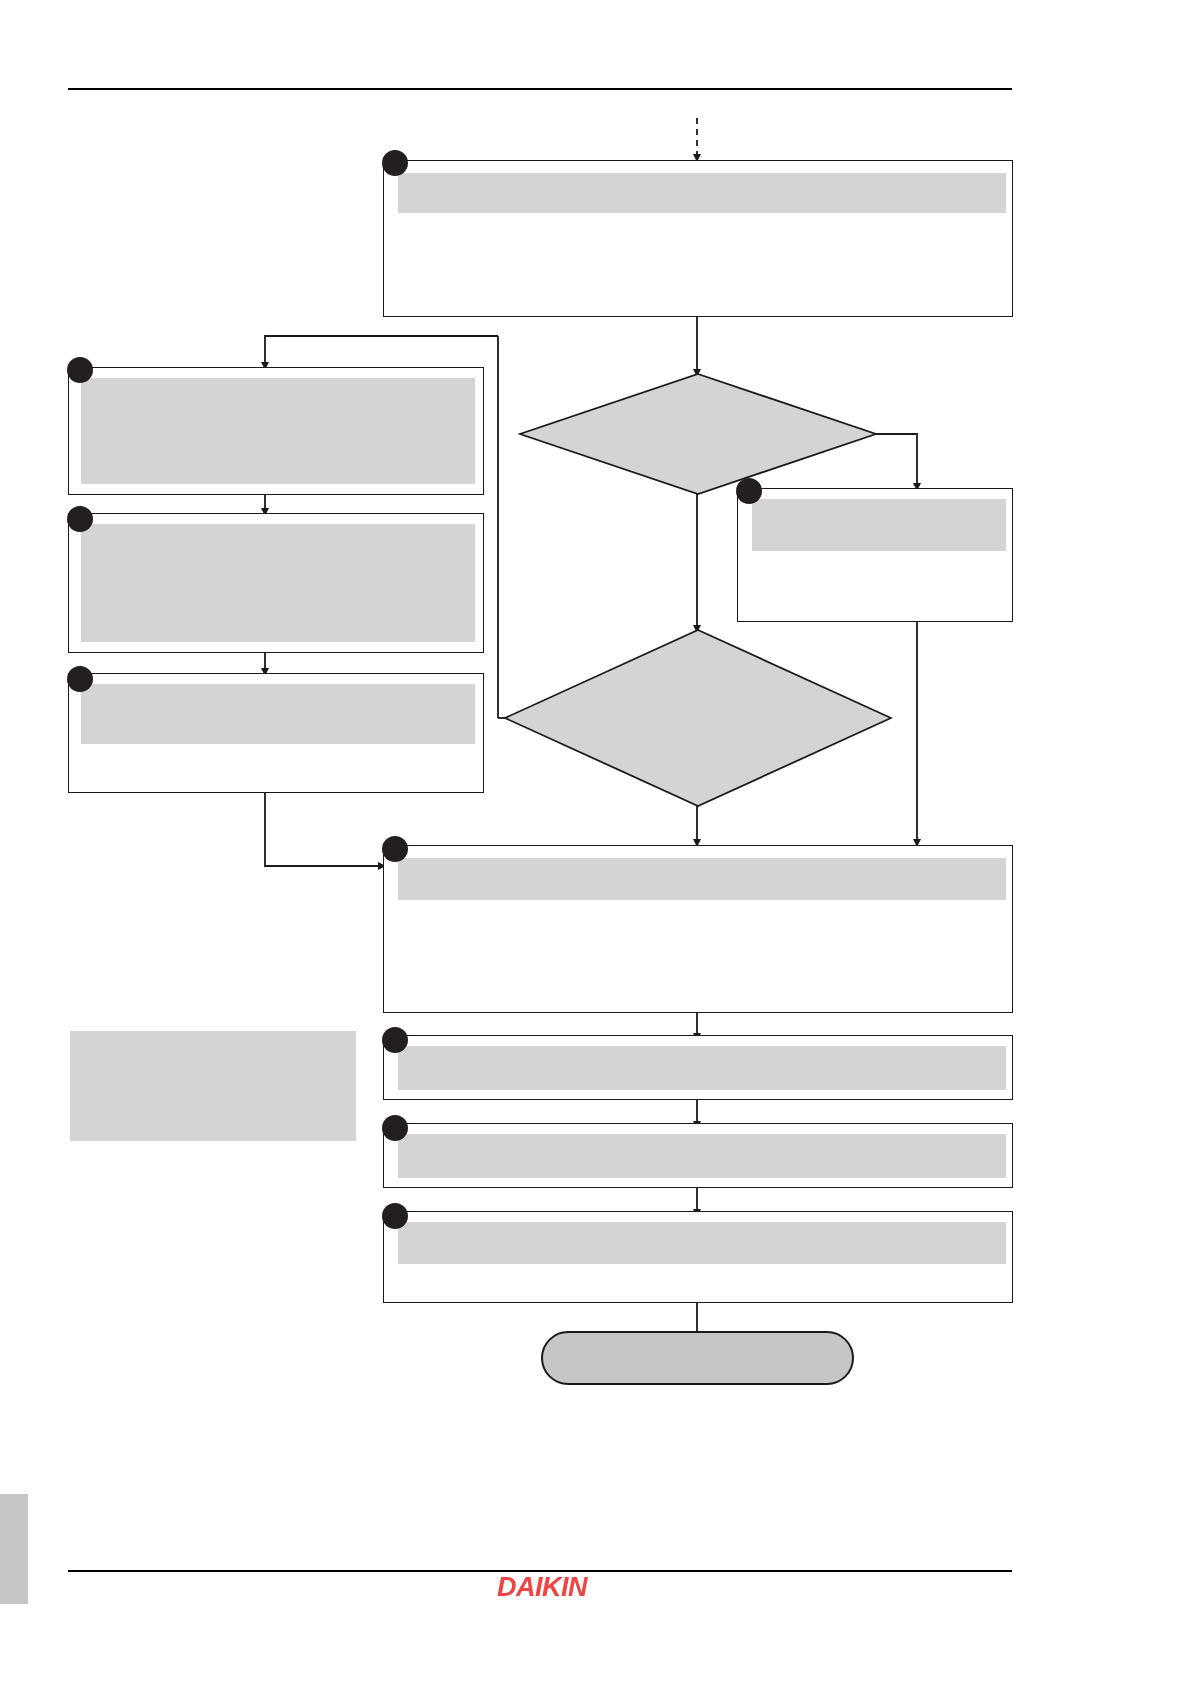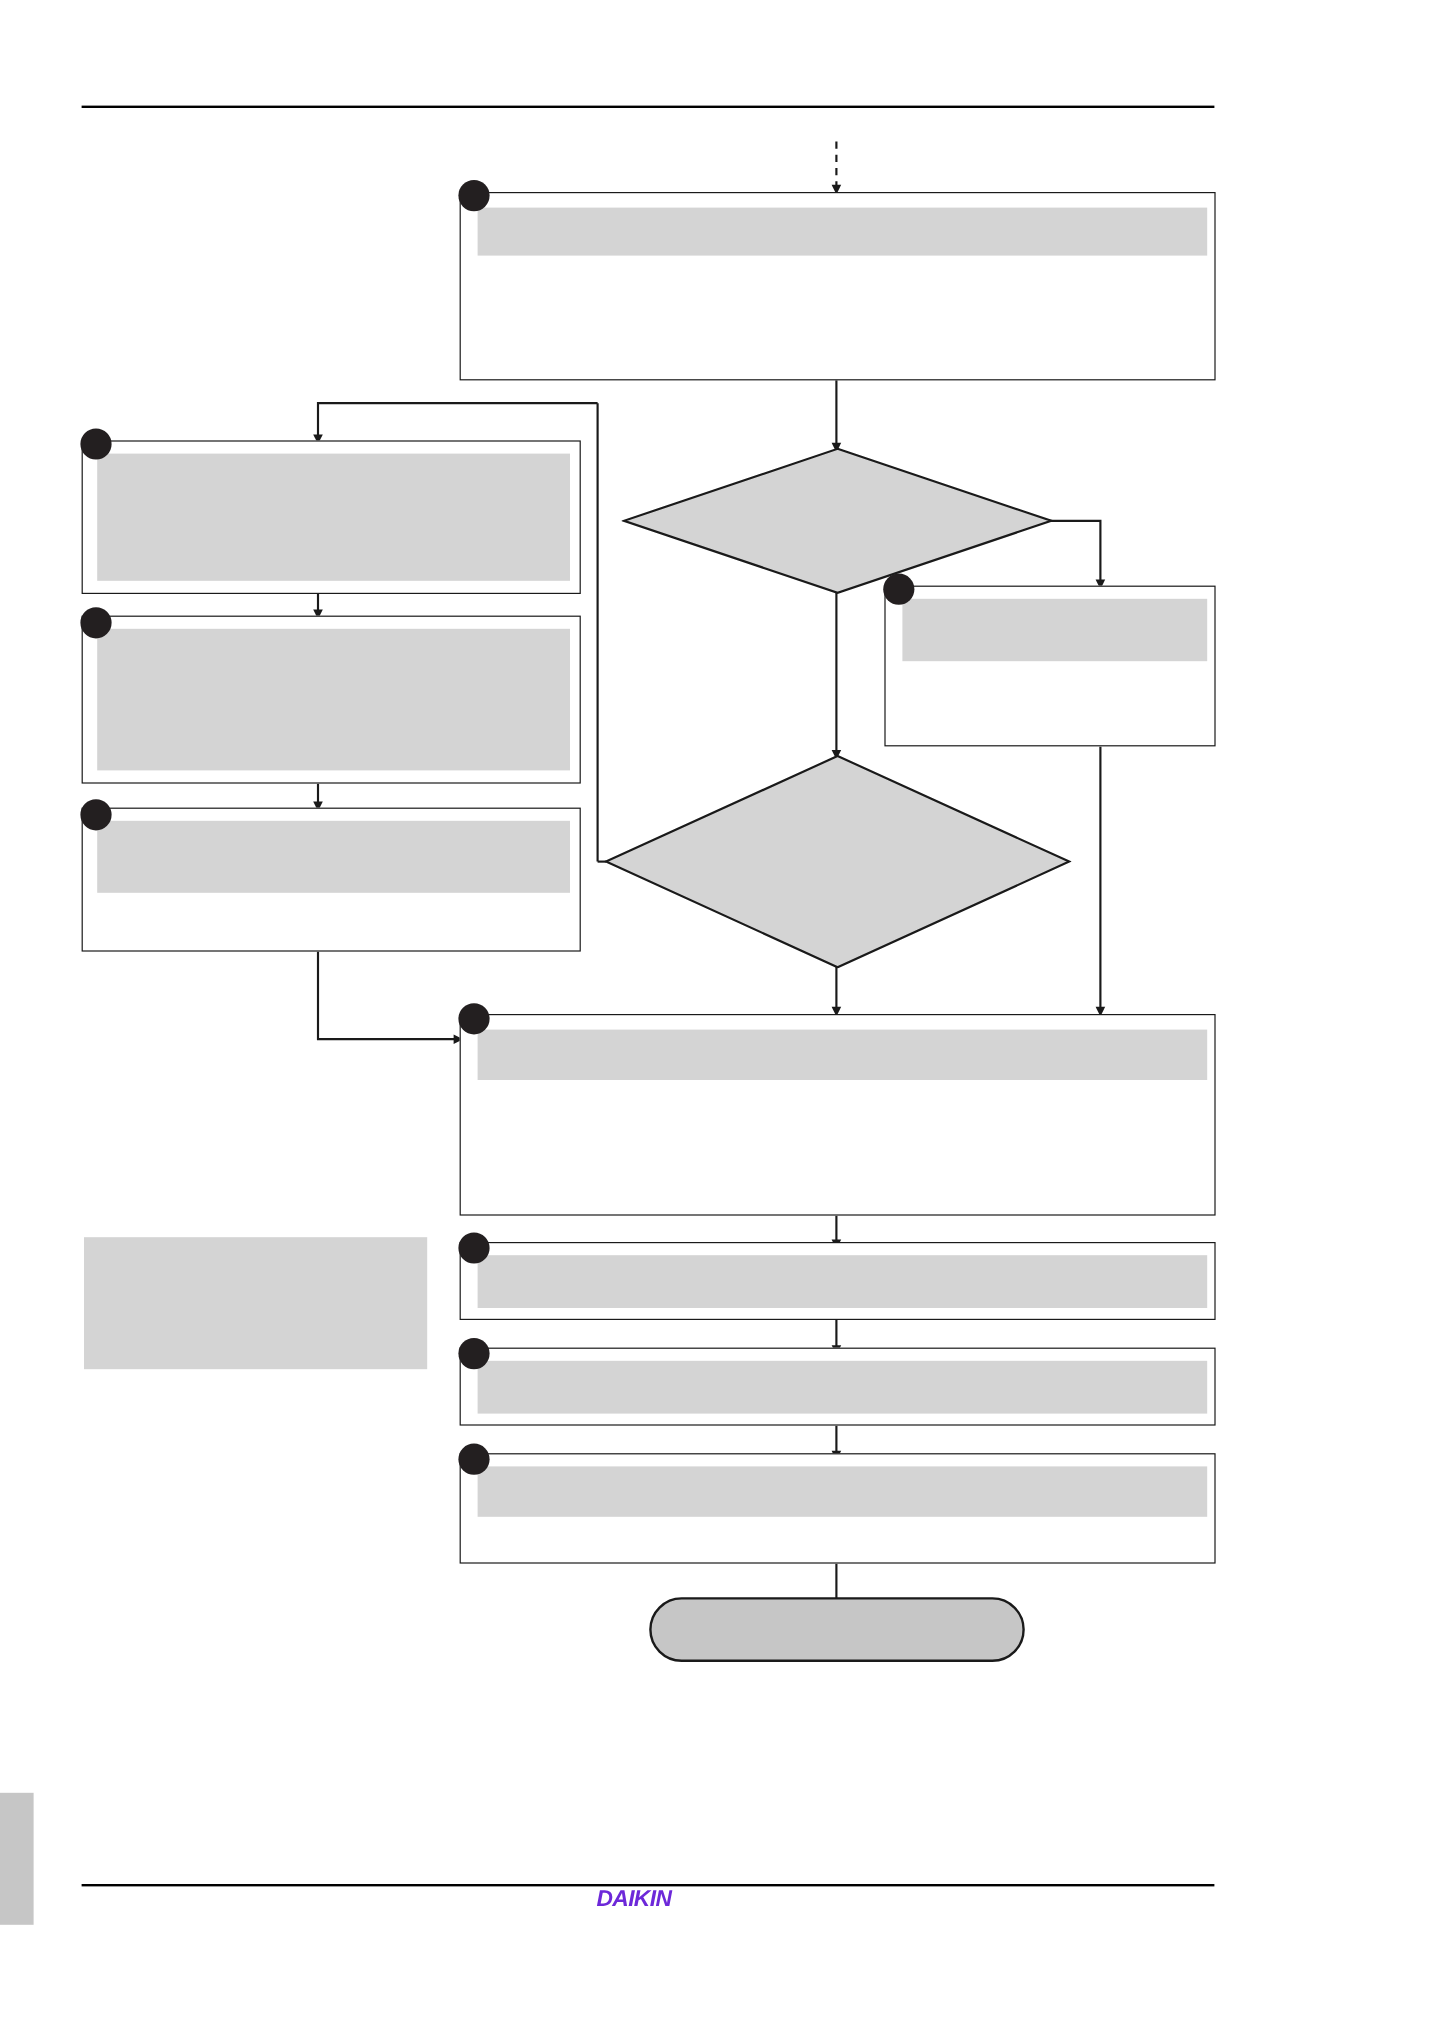--- a/index.html
+++ b/index.html
@@ -30,21 +30,21 @@
 
   
   .note{position:absolute;background:#d4d4d4;}
 
   
   .terminal{position:absolute;box-sizing:border-box;background:#c6c6c6;
             border:2.2px solid #1a1a1a;border-radius:999px;}
 
   
   .footer-logo{position:absolute;font-weight:bold;font-style:italic;
-               letter-spacing:-0.5px;color:#6d28d9;font-size:19px;
+               letter-spacing:-0.5px;color:#ef4444;font-size:27px;
                font-family:"Liberation Sans",sans-serif;}
   .page-tab{position:absolute;background:#c6c6c6;}
 
   .sr{position:absolute;width:1px;height:1px;overflow:hidden;
       clip:rect(0 0 0 0);white-space:nowrap;}
 </style>
 </head>
 <body>
 
 <div class="page">

